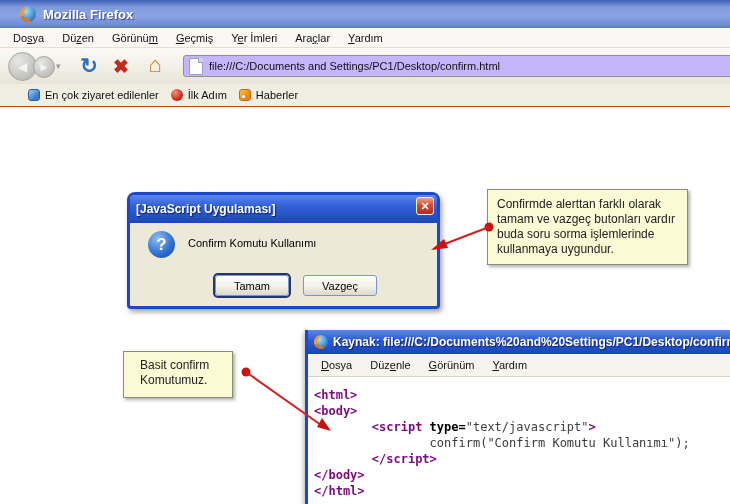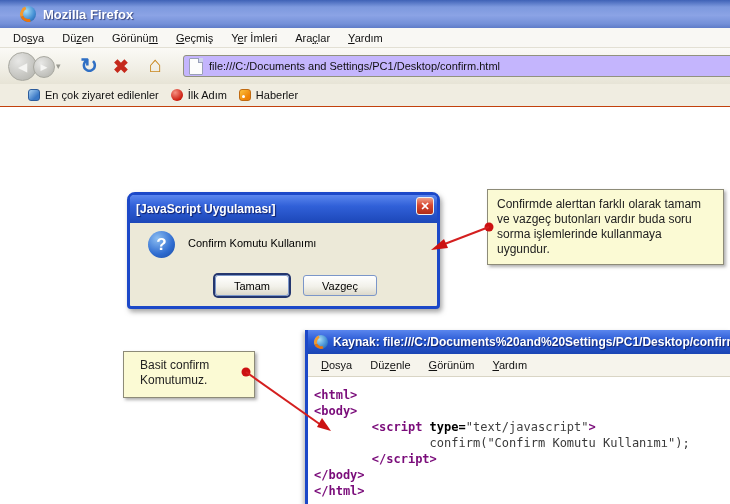--- a/index.html
+++ b/index.html
@@ -79,22 +79,22 @@
   #dialog-message{left:58px;top:42px;font-size:11px;color:#000;}
   .xp-btn{position:absolute;width:74px;height:21px;border-radius:3px;border:1px solid #7b96c9;
     background:linear-gradient(180deg,#ffffff 0%,#f2f1ea 55%,#dcd9cb 100%);
     font-size:11px;color:#000;font-family:"Liberation Sans",sans-serif;cursor:pointer;}
   #ok-btn{left:85px;top:80px;box-shadow:0 0 0 2px #24366e;}
   #cancel-btn{left:173px;top:80px;}
 
   
   .note{background:#fbfad4;border:1px solid #8d8b78;box-shadow:2px 2px 3px rgba(110,110,110,.55);
     font-size:12px;color:#222;line-height:15px;box-sizing:border-box;}
-  #note-1{left:487px;top:189px;width:237px;height:76px;padding:7px 6px 6px 9px;}
-  #note-2{left:123px;top:351px;width:132px;height:47px;padding:6px 6px 6px 16px;}
+  #note-1{left:487px;top:189px;width:201px;height:76px;padding:7px 6px 6px 9px;}
+  #note-2{left:123px;top:351px;width:110px;height:47px;padding:6px 6px 6px 16px;}
 
   
   #source-window{left:305px;top:330px;width:425px;height:174px;background:#fff;
     border-left:3px solid #1c48c8;box-sizing:border-box;overflow:hidden;
     box-shadow:-2px 2px 4px rgba(100,100,100,.4);}
   #source-titlebar{height:24px;background:linear-gradient(180deg,#5a86ee 0%,#2a5ad4 45%,#1a45b4 100%);
     display:flex;align-items:center;overflow:hidden;white-space:nowrap;}
   #source-title{color:#fff;font-size:12px;font-weight:bold;margin-left:5px;white-space:nowrap;
     text-shadow:1px 1px 1px rgba(10,20,80,.8);}
   #source-menubar{height:22px;background:#f6f4ec;border-bottom:1px solid #d9d5c5;

